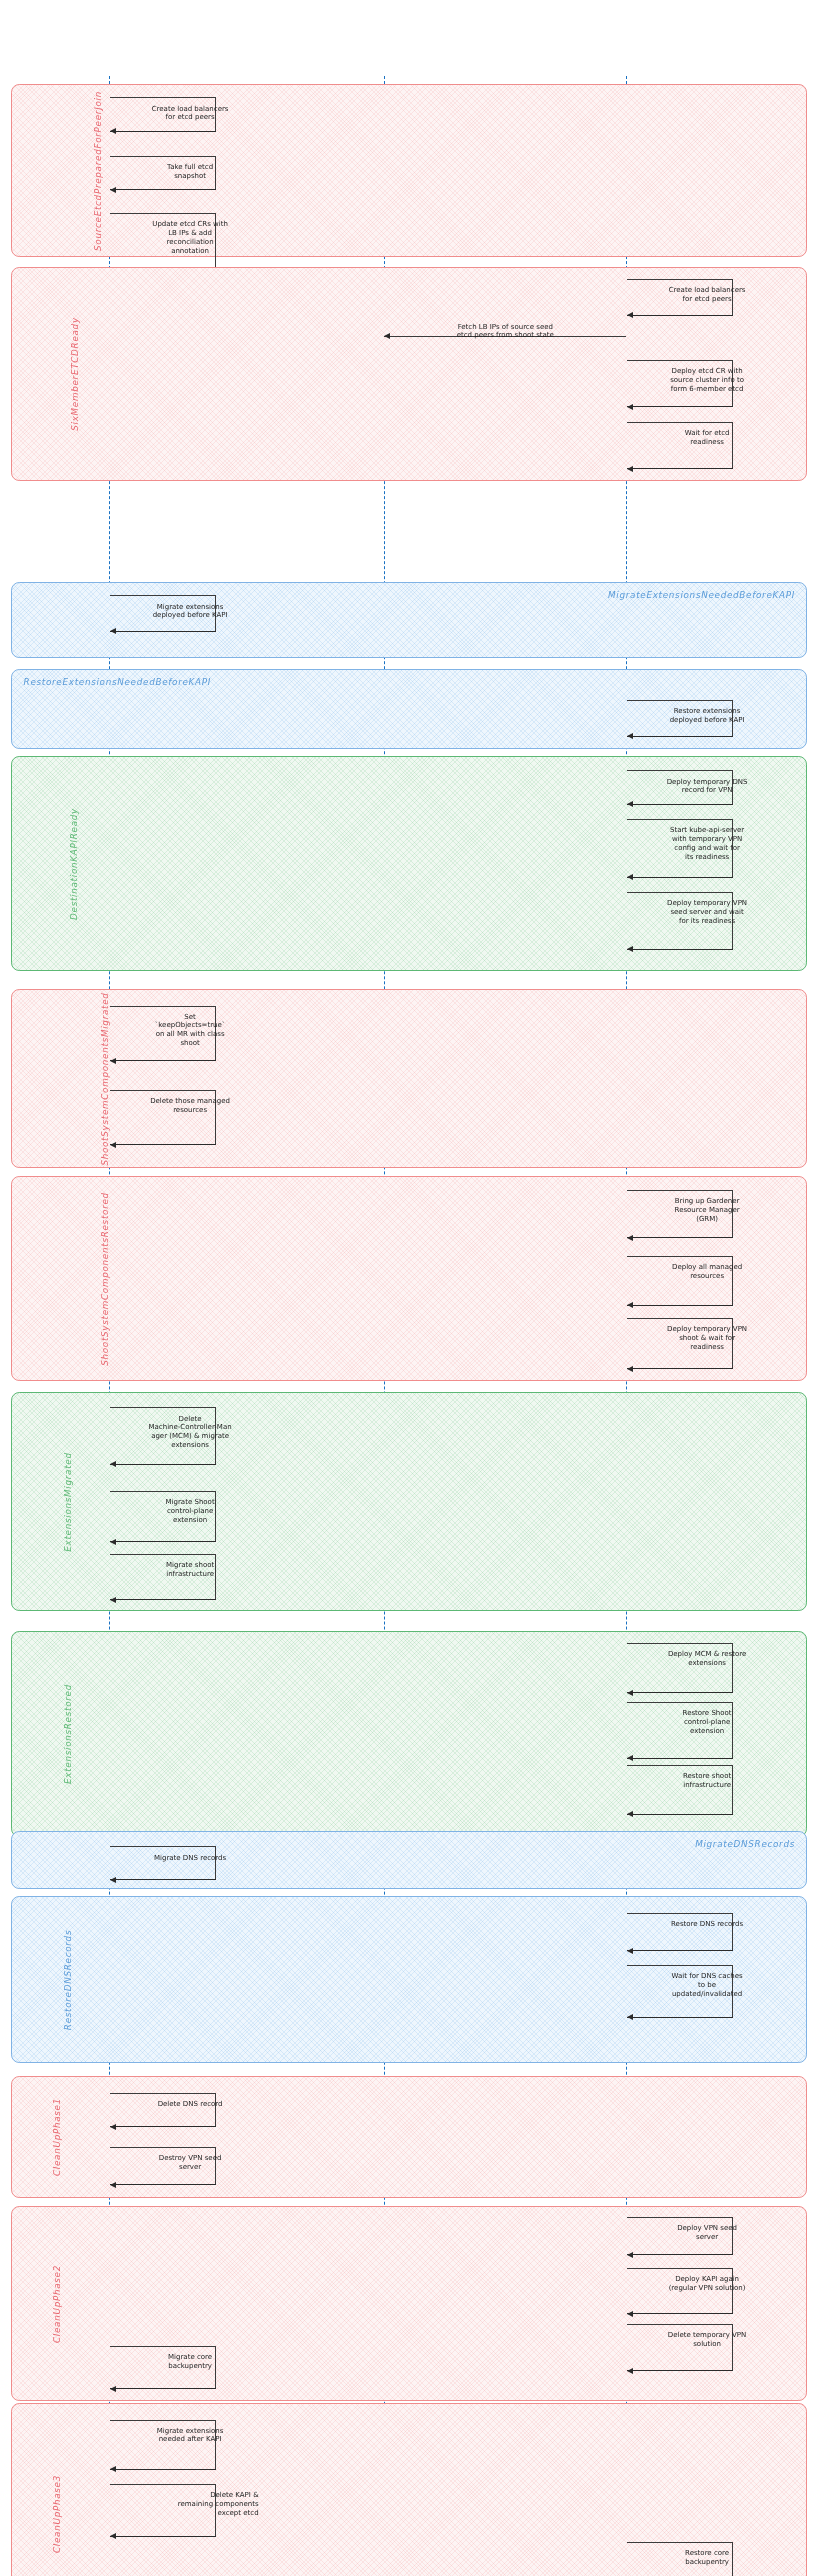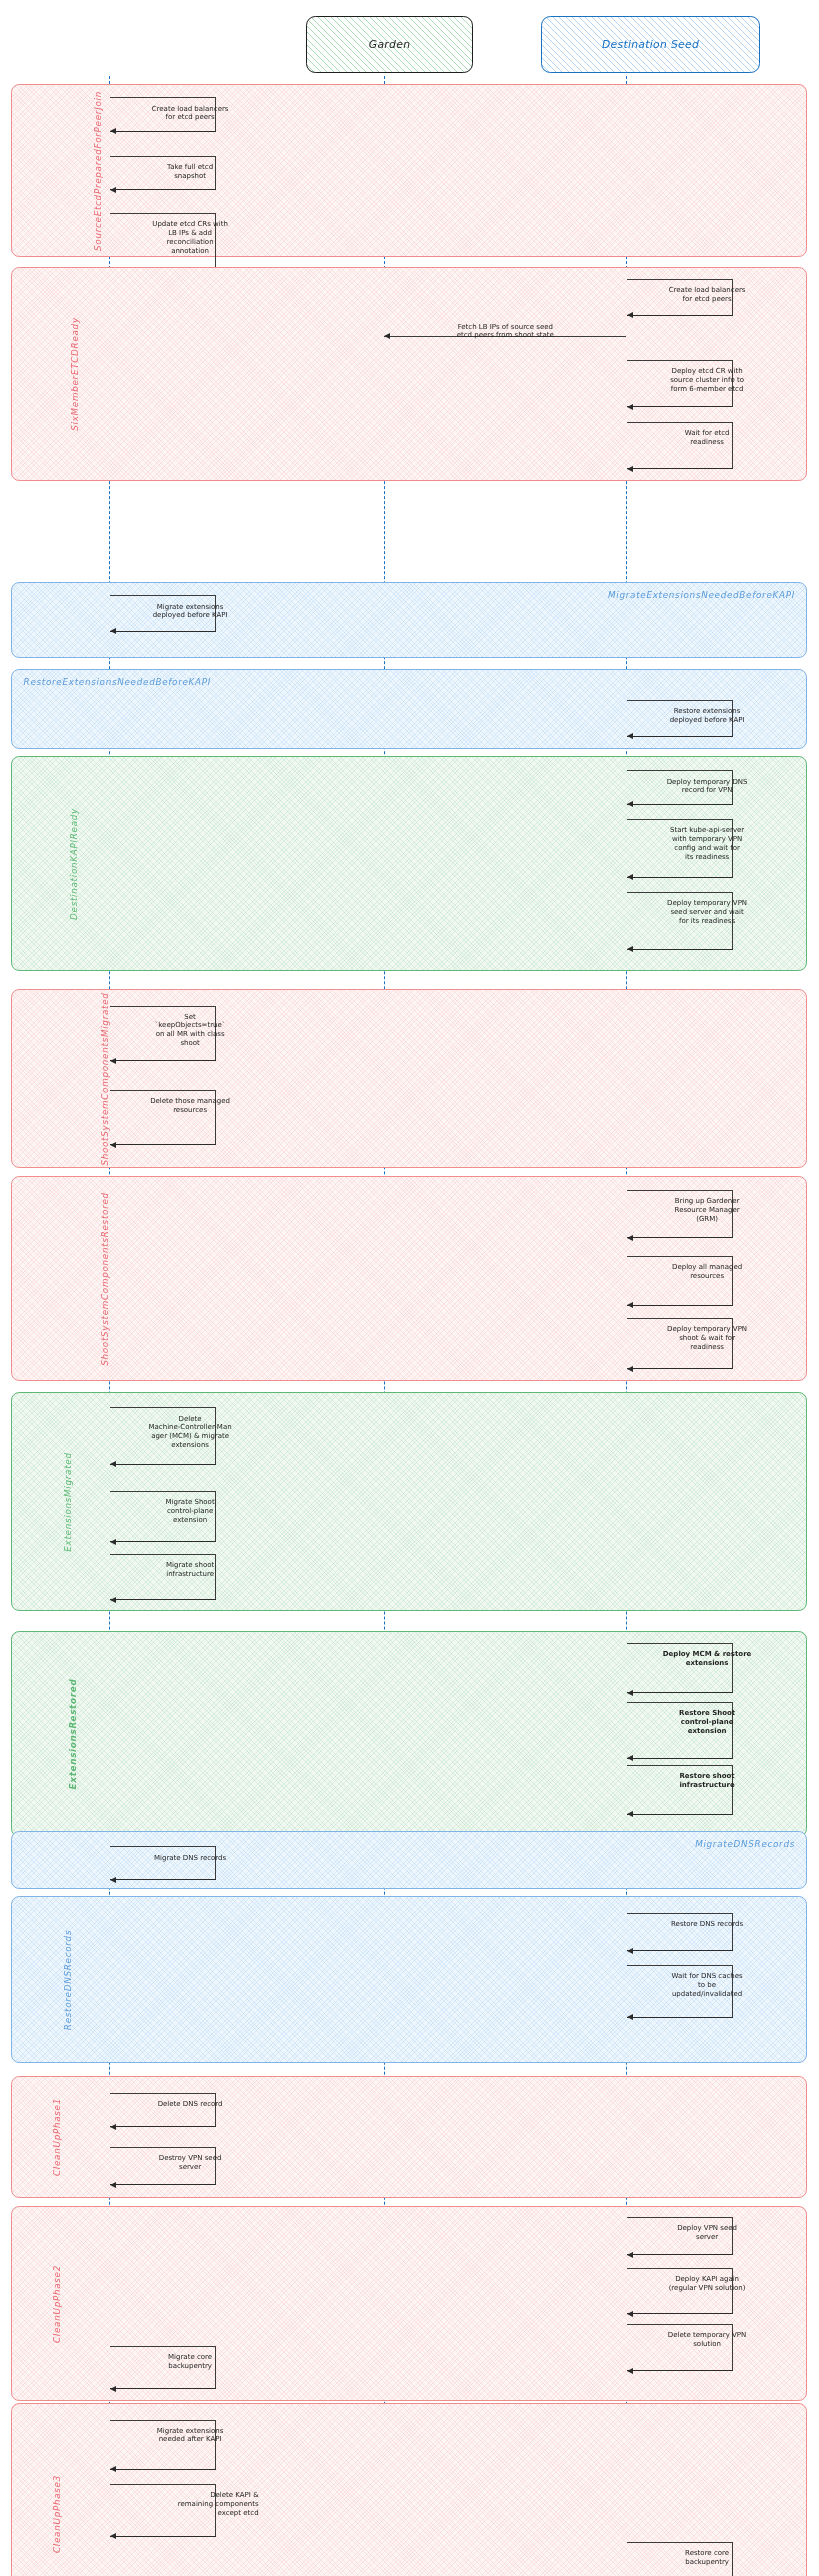--- a/index.html
+++ b/index.html
@@ -181,26 +181,20 @@
     text-align:center;
     white-space:pre-line;
   }
 </style>
 </head>
 <body>
 
 <div id="page">
 
   <div class="participants">
-    <div class="pbox grd">
-      <span class="plabel">Garden</span>
-    </div>
-    <div class="pbox dst">
-      <span class="plabel">Destination Seed</span>
-    </div>
   </div>
 
   <div id="layer">
       <div class="lifeline" style="left: 109px;"></div>
       <div class="lifeline" style="left: 384px;"></div>
       <div class="lifeline" style="left: 626px;"></div>
       <div class="section sec-red" style="top: 84px; height: 173px;">
         <div class="seclabel vert">SourceEtcdPreparedForPeerJoin</div>
         <div class="selfmsg" style="left: 98px; top: 12.4px; width: 106px; height: 34px;">
           <div class="top-line" style="width: 106px;"></div>
@@ -393,21 +387,21 @@
         </div>
         <div class="selfmsg" style="left: 98px; top: 161px; width: 106px; height: 45px;">
           <div class="top-line" style="width: 106px;"></div>
           <div class="right-line" style="left: 105px; height: 45px;"></div>
           <div class="bottom-line" style="width: 106px; top: 45px;"></div>
           <div class="arrow" style="top: 43px;"></div>
           <div class="mlabel" style="left: 11.3px; top: 7.2px; width: 137px;">Migrate shoot
 infrastructure</div>
         </div>
       </div>
-      <div class="section sec-green" style="top: 1631px; height: 206px; font-weight: bold;">
+      <div class="section sec-green" style="top: 1631px; height: 206px;">
         <div class="seclabel vert">ExtensionsRestored</div>
         <div class="selfmsg" style="left: 615px; top: 11.3px; width: 106px; height: 49px;">
           <div class="top-line" style="width: 106px;"></div>
           <div class="right-line" style="left: 105px; height: 49px;"></div>
           <div class="bottom-line" style="width: 106px; top: 49px;"></div>
           <div class="arrow" style="top: 47px;"></div>
           <div class="mlabel" style="left: 11.3px; top: 7.2px; width: 137px;">Deploy MCM &amp; restore
 extensions</div>
         </div>
         <div class="selfmsg" style="left: 615px; top: 70px; width: 106px; height: 56px;">

